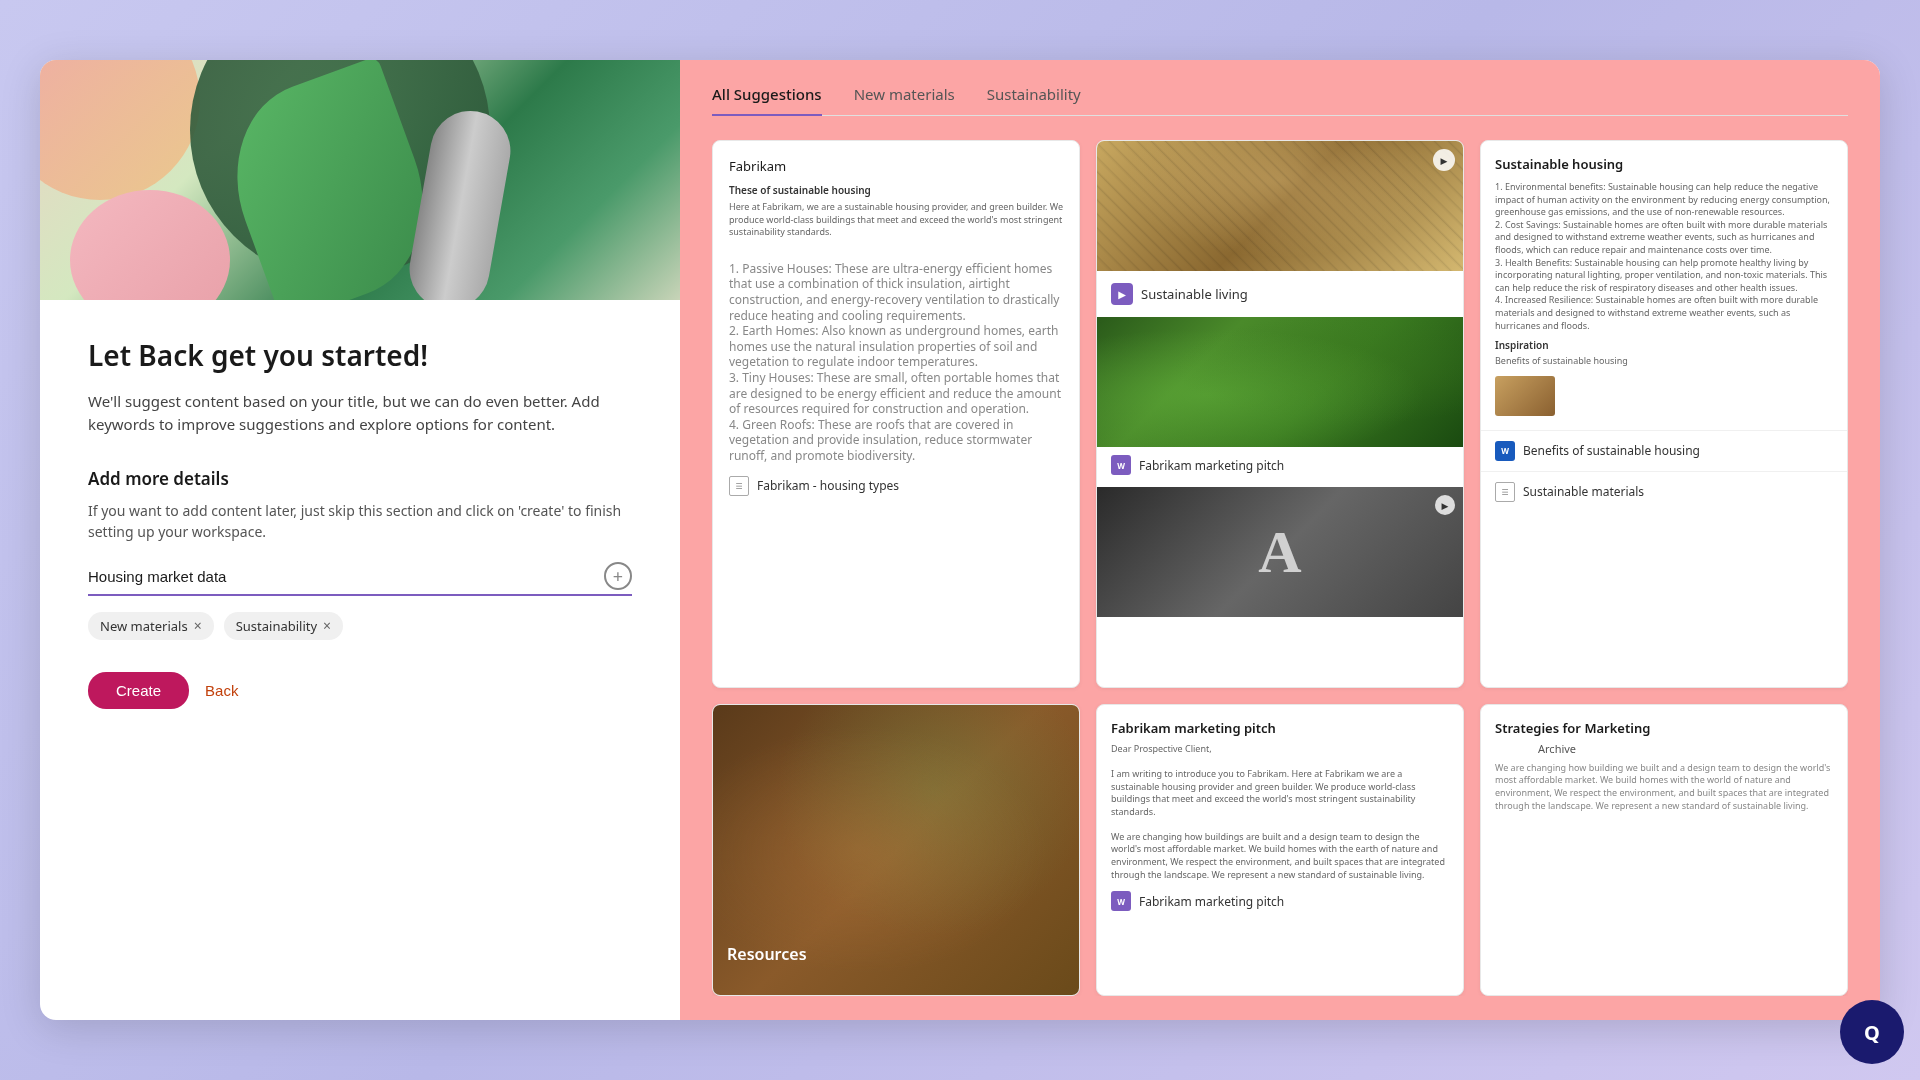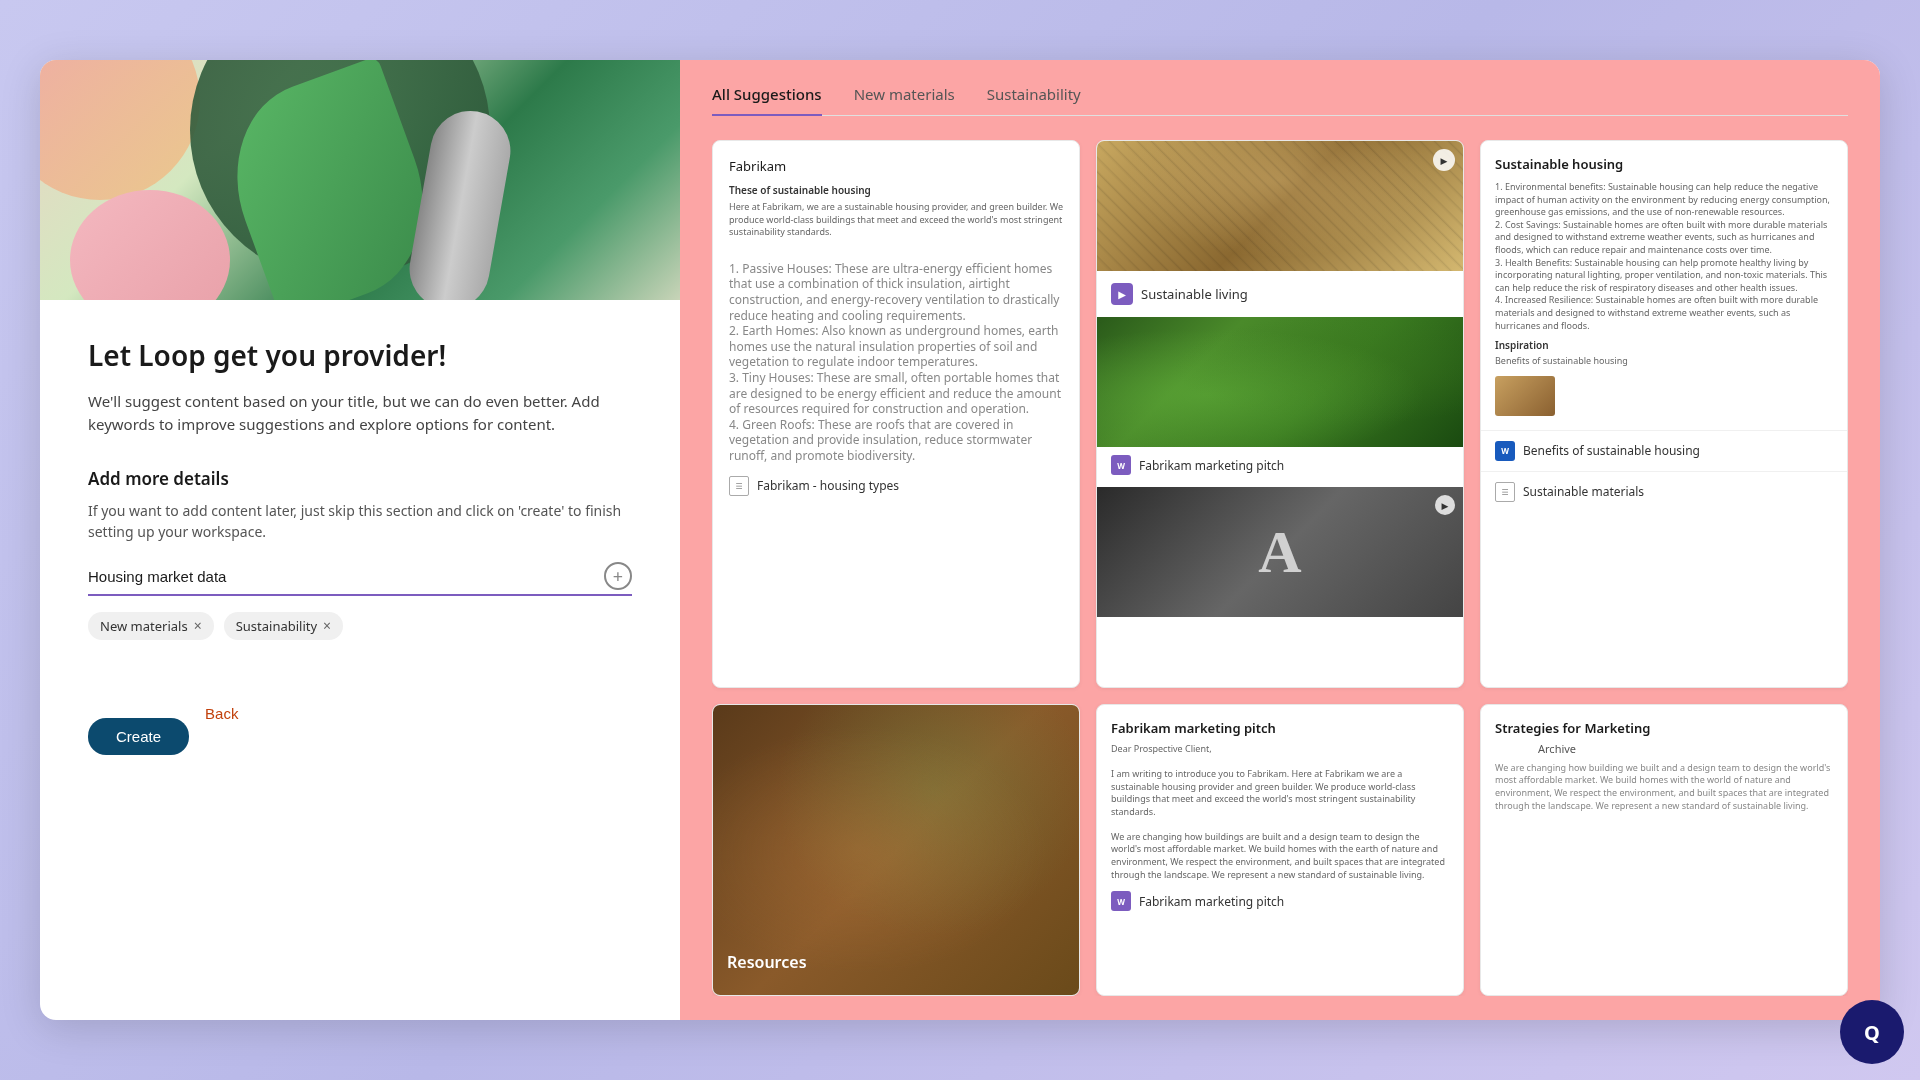--- a/index.html
+++ b/index.html
@@ -191,29 +191,28 @@
       line-height: 1;
     }
 
     .buttons-row {
       display: flex;
       align-items: center;
       gap: 16px;
     }
 
     .btn-create {
-      background: #0c4a6e;
+      background: #be185d;
       color: white;
       border: none;
       border-radius: 18px;
       padding: 10px 28px;
       font-size: 15px;
       font-weight: 500;
       cursor: pointer;
-      margin-top: 46px;
     }
 
     .btn-back {
       background: transparent;
       color: #c2410c;
       border: none;
       font-size: 15px;
       cursor: pointer;
     }
 
@@ -373,21 +372,21 @@
     .resources-img-inner {
       position: absolute;
       inset: 0;
       background:
         radial-gradient(ellipse at 40% 50%, rgba(180,120,60,0.4) 0%, transparent 60%),
         radial-gradient(ellipse at 60% 30%, rgba(100,160,80,0.3) 0%, transparent 50%);
     }
 
     .resources-label {
       position: absolute;
-      bottom: 22px;
+      bottom: 30px;
       left: 14px;
       color: white;
       font-size: 16px;
       font-weight: 600;
     }
 
     
     .sustainable-card {
       padding: 14px;
     }
@@ -578,21 +577,21 @@
 <div class="main-container">
 
   <div class="left-panel">
     <div class="hero-image">
       <div class="pink-shape"></div>
       <div class="leaf-shape"></div>
       <div class="tube-shape"></div>
     </div>
 
     <div class="content-area">
-      <h1 class="heading">Let Loop get you provider!</h1>
+      <h1 class="heading">Let Back get you started!</h1>
       <p class="subtitle">We'll suggest content based on your title, but we can do even better. Add keywords to improve suggestions and explore options for content.</p>
 
       <div class="add-details-label">Add more details</div>
       <p class="details-hint">If you want to add content later, just skip this section and click on 'create' to finish setting up your workspace.</p>
 
       <div class="input-row">
         <input class="keyword-input" type="text" value="Housing market data" style="">
         <div class="add-icon">+</div>
       </div>
 

